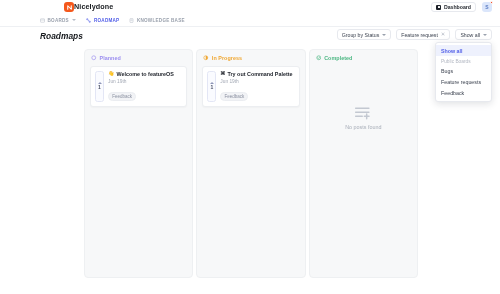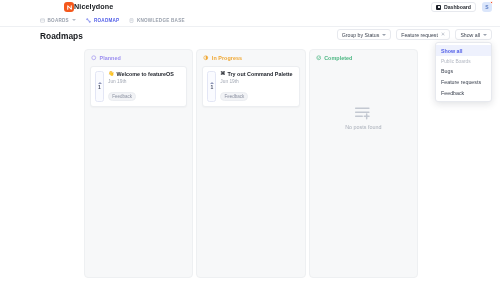--- a/index.html
+++ b/index.html
@@ -125,20 +125,21 @@
   .page-head {
     position: relative;
     height: 19px;
   }
   .page-title {
     position: absolute;
     left: 40px; top: 4px;
     font-size: 8.4px;
     font-weight: bold;
     color: #16191d;
+    font-style: italic;
   }
 
   
   .toolbar {
     position: absolute;
     right: 8px; top: 2px;
     display: flex; align-items: center; gap: 5px;
   }
   .chip {
     display: flex; align-items: center; gap: 3px;

